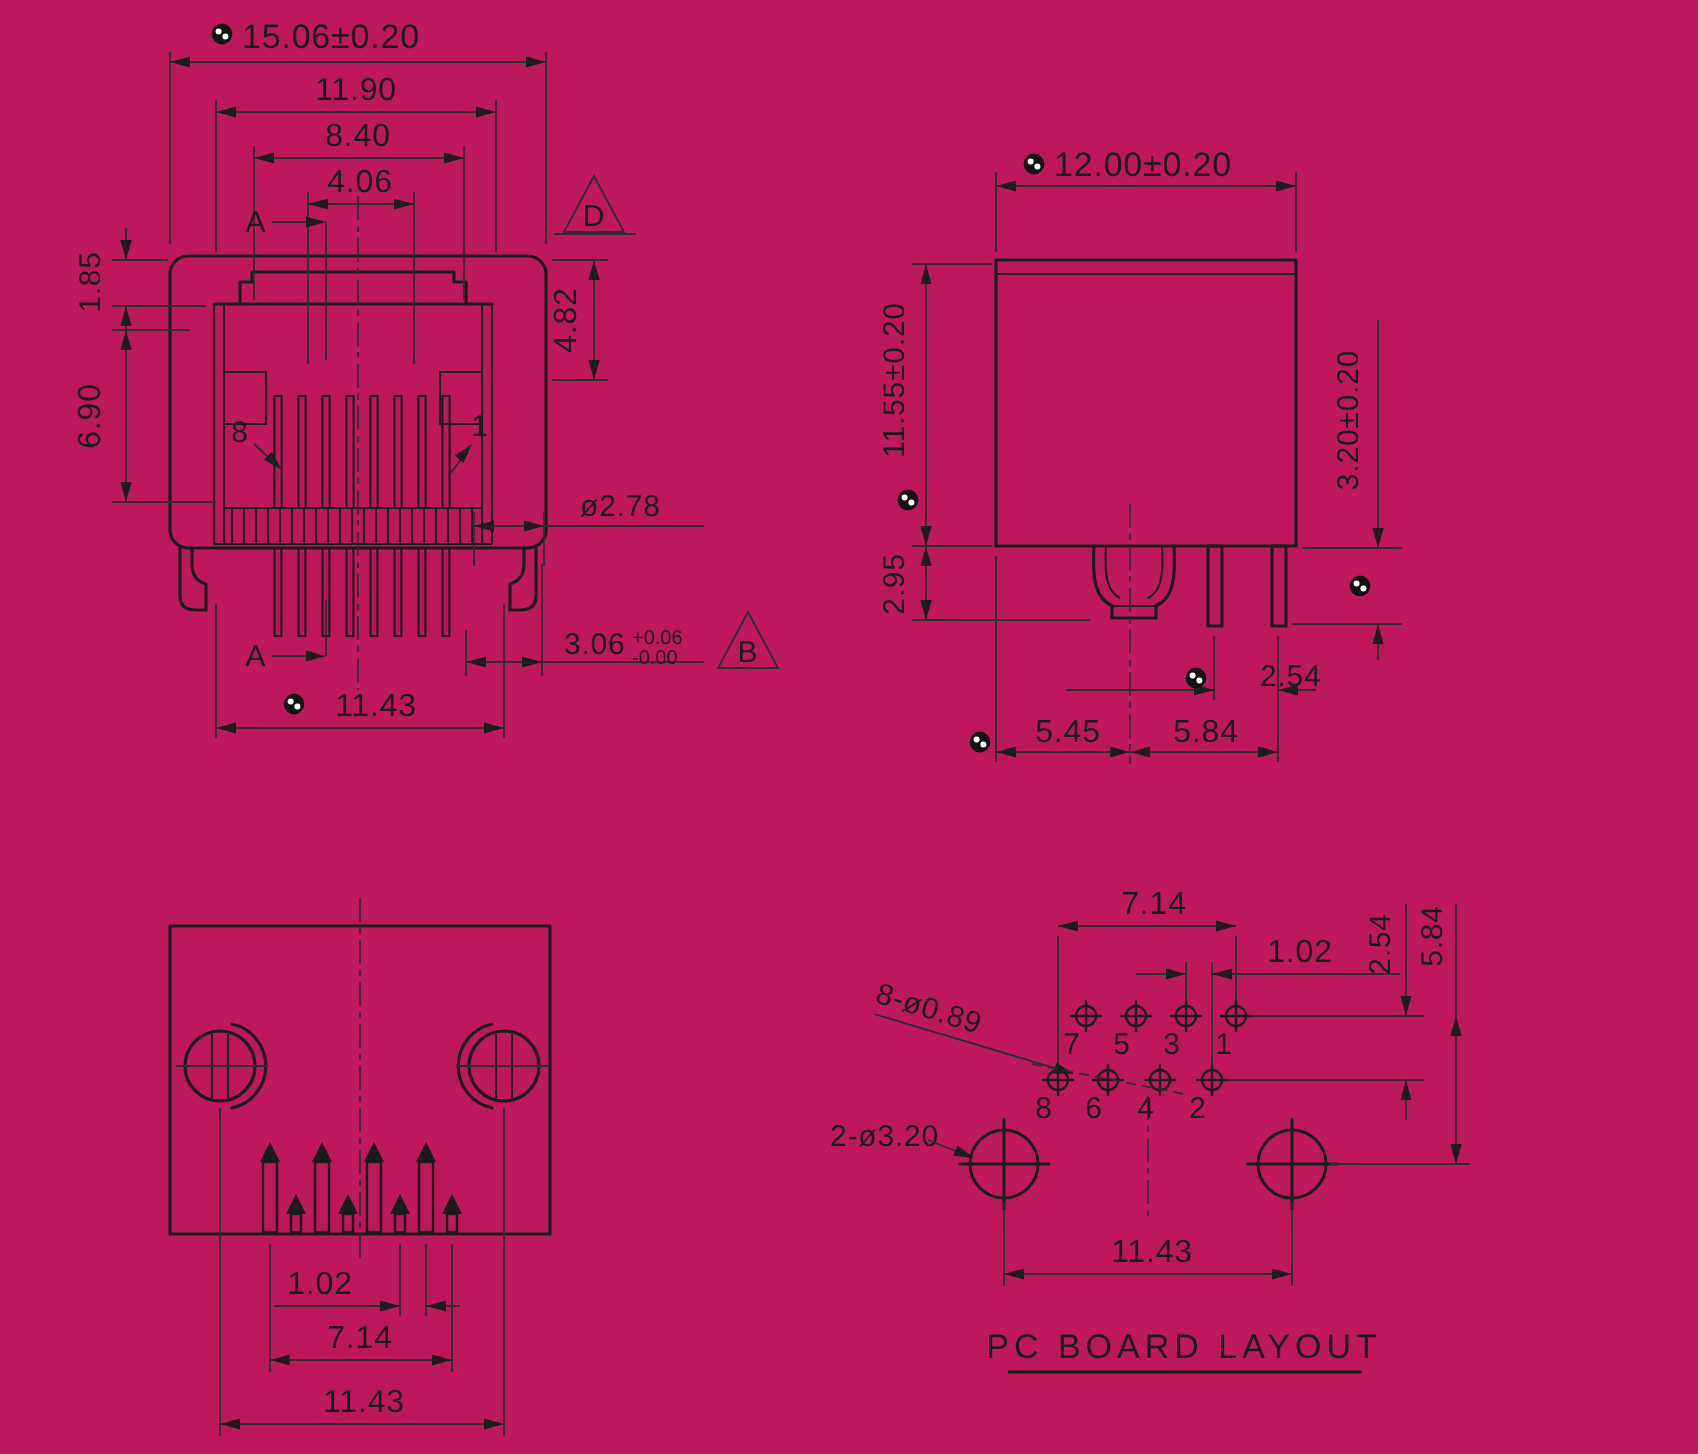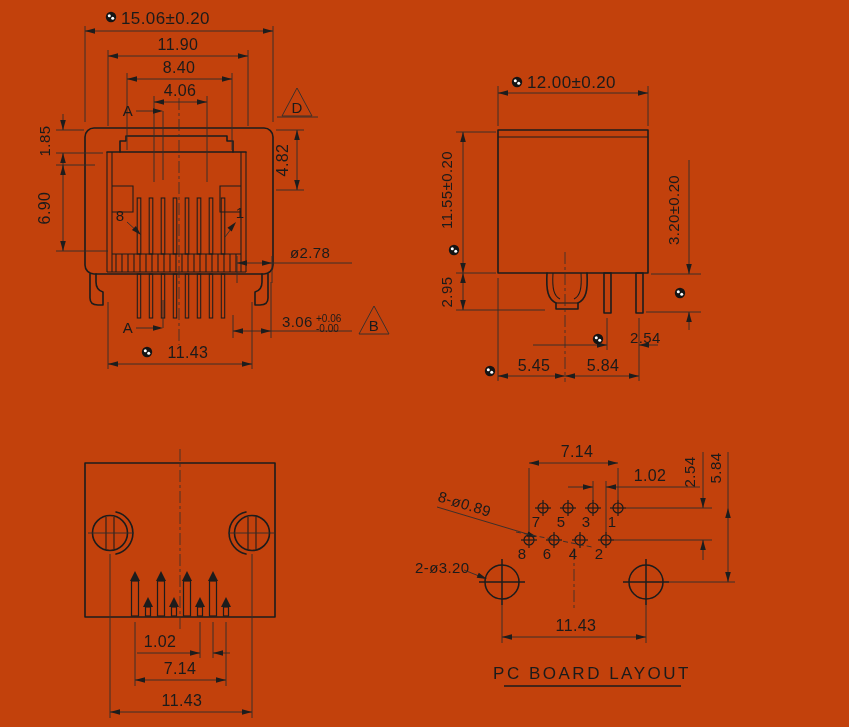--- a/index.html
+++ b/index.html
@@ -1,16 +1,16 @@
 <!DOCTYPE html>
 <html><head>
 <meta charset="utf-8">
 <style>
   html,body{margin:0;padding:0;background:#ffffff;}
-  .page{width:849px;height:727px;background:#c2410c;position:relative;overflow:hidden;}
+  .page{width:849px;height:727px;background:#be185d;position:relative;overflow:hidden;}
   svg{display:block;font-family:"Liberation Sans", sans-serif;}
   .o  {fill:none;stroke:#1c1c1c;stroke-width:1.6;stroke-linejoin:round;stroke-linecap:round;}
   .o2 {fill:none;stroke:#1c1c1c;stroke-width:1.05;}
   .d  {fill:none;stroke:#2e2e2e;stroke-width:.9;}
   .cl {fill:none;stroke:#2e2e2e;stroke-width:.8;stroke-dasharray:12 3 3 3;}
   .dsh{fill:none;stroke:#2e2e2e;stroke-width:.9;stroke-dasharray:5 3;}
   text{fill:#1b1b1b;font-size:15px;letter-spacing:.4px;}
   .t16{font-size:16px;}
   .t17{font-size:17px;}
   .t10{font-size:10px;letter-spacing:0;}

